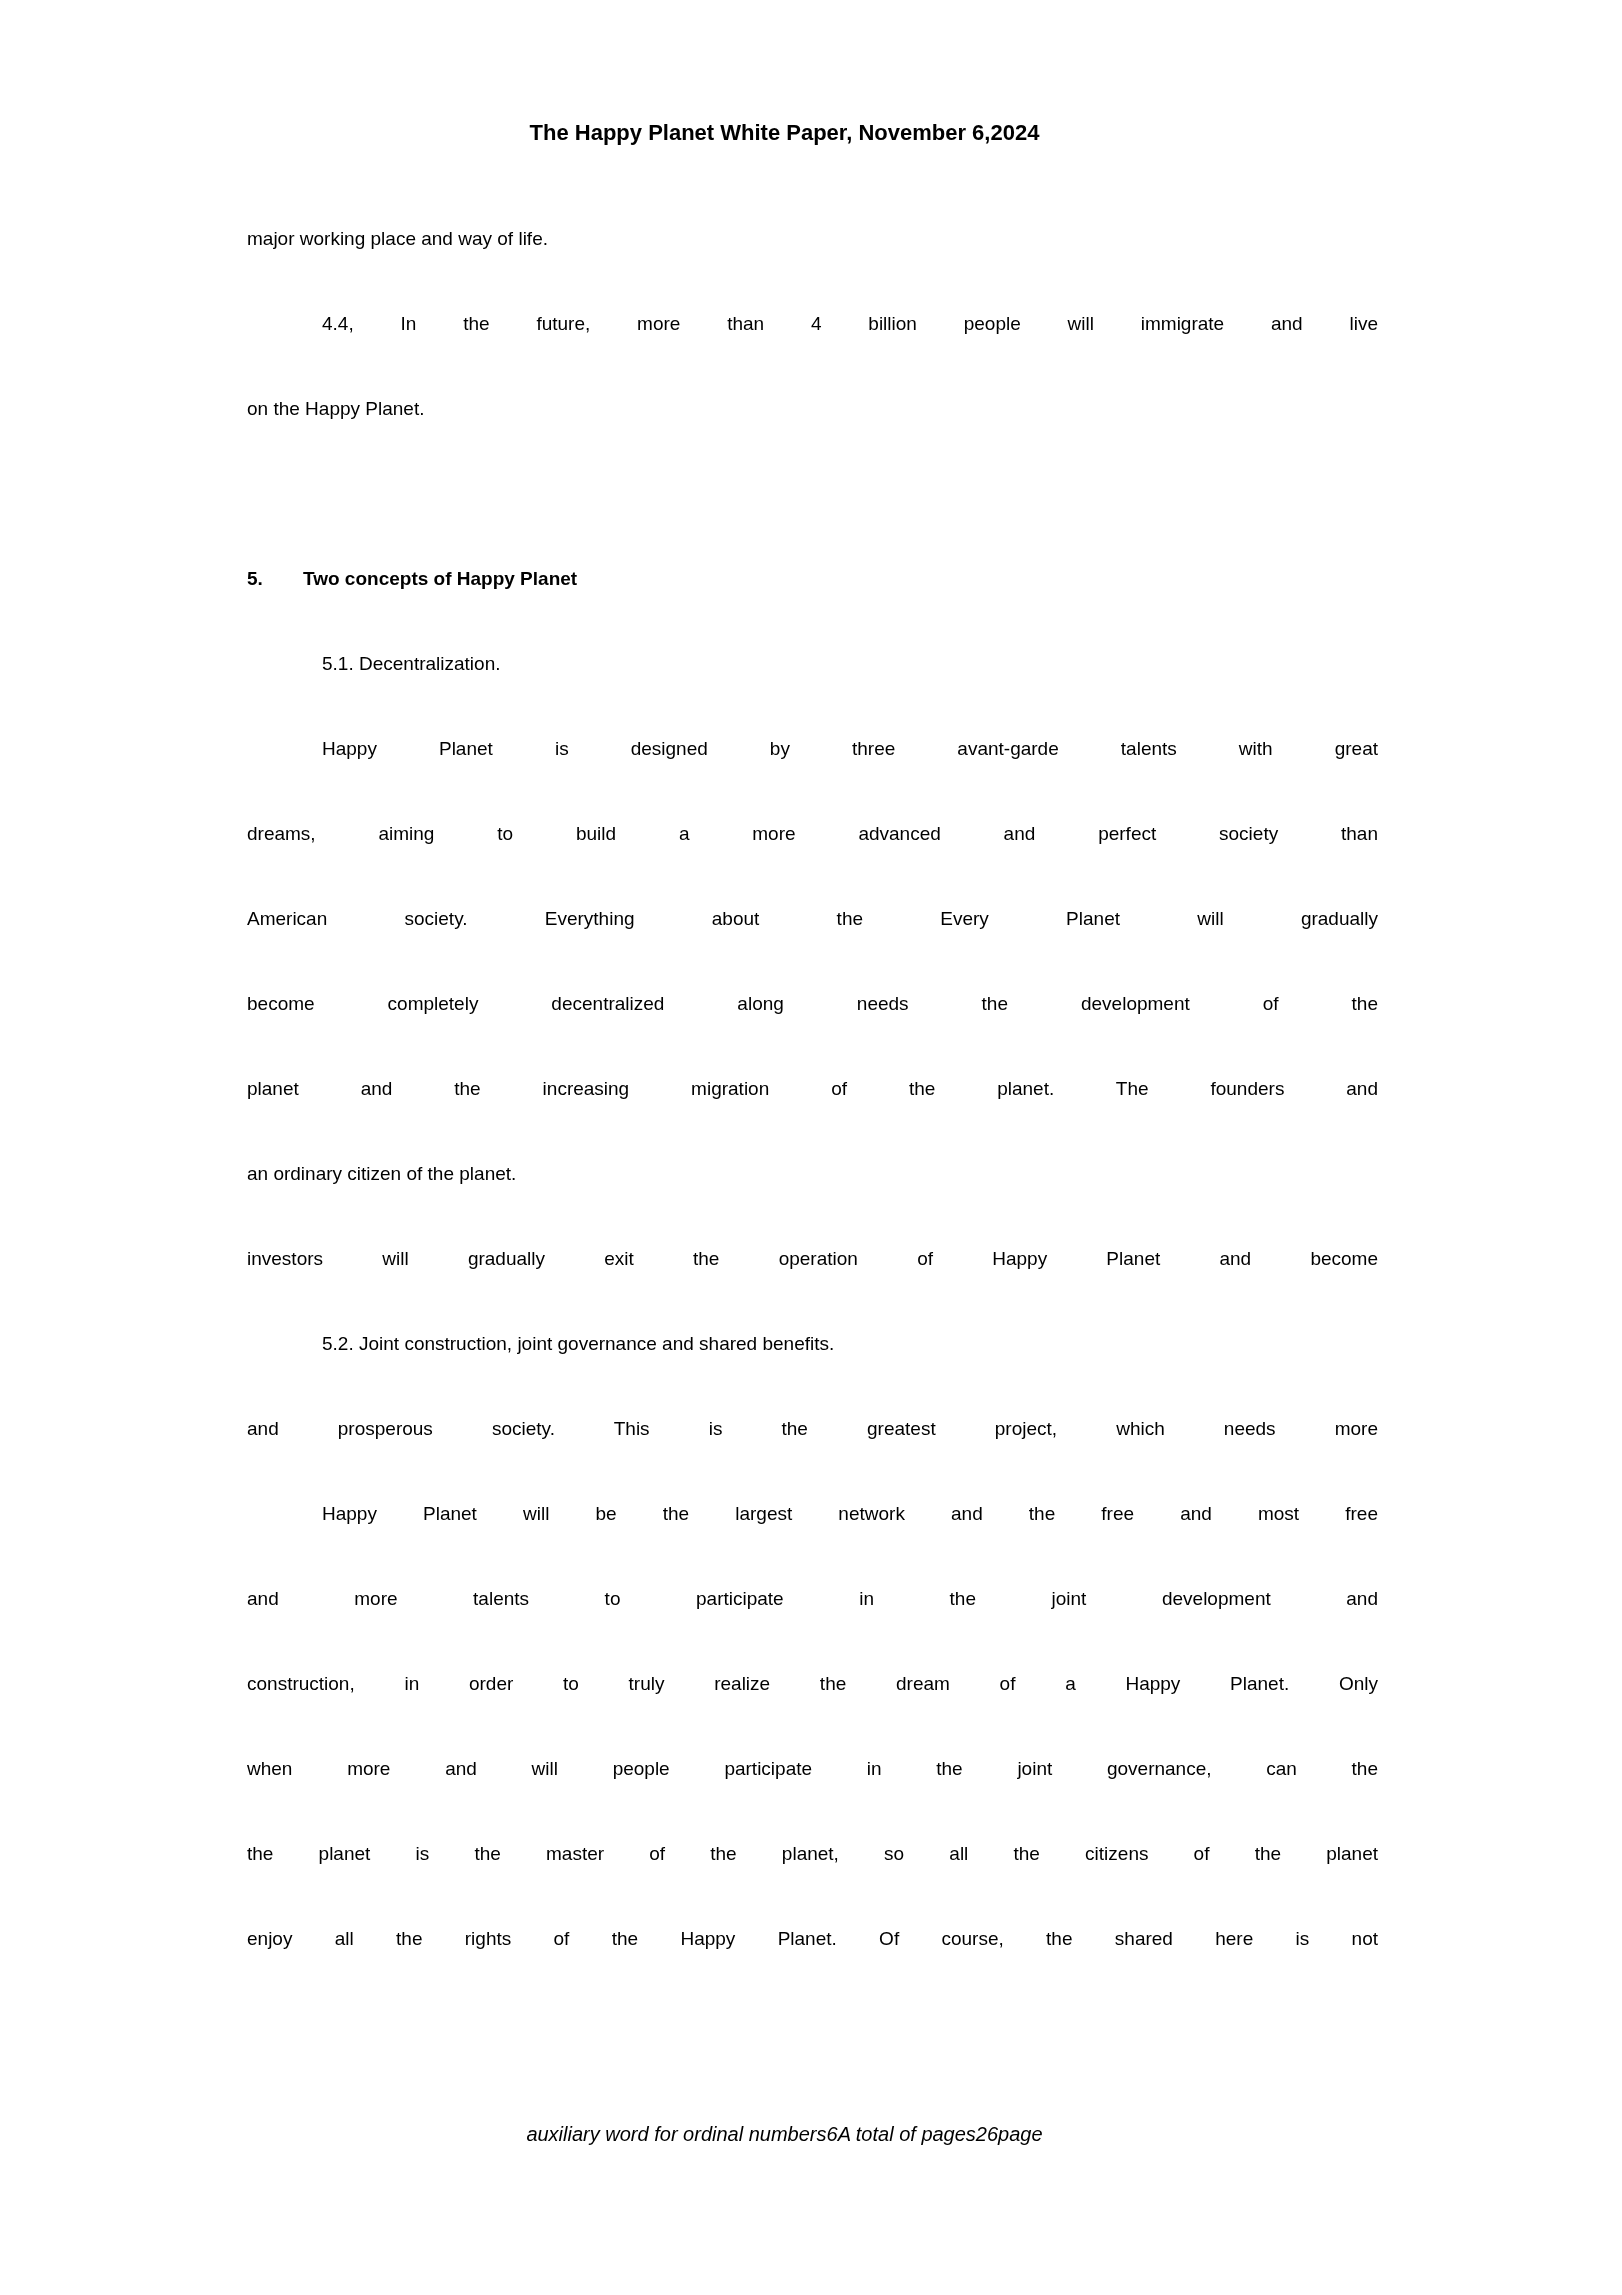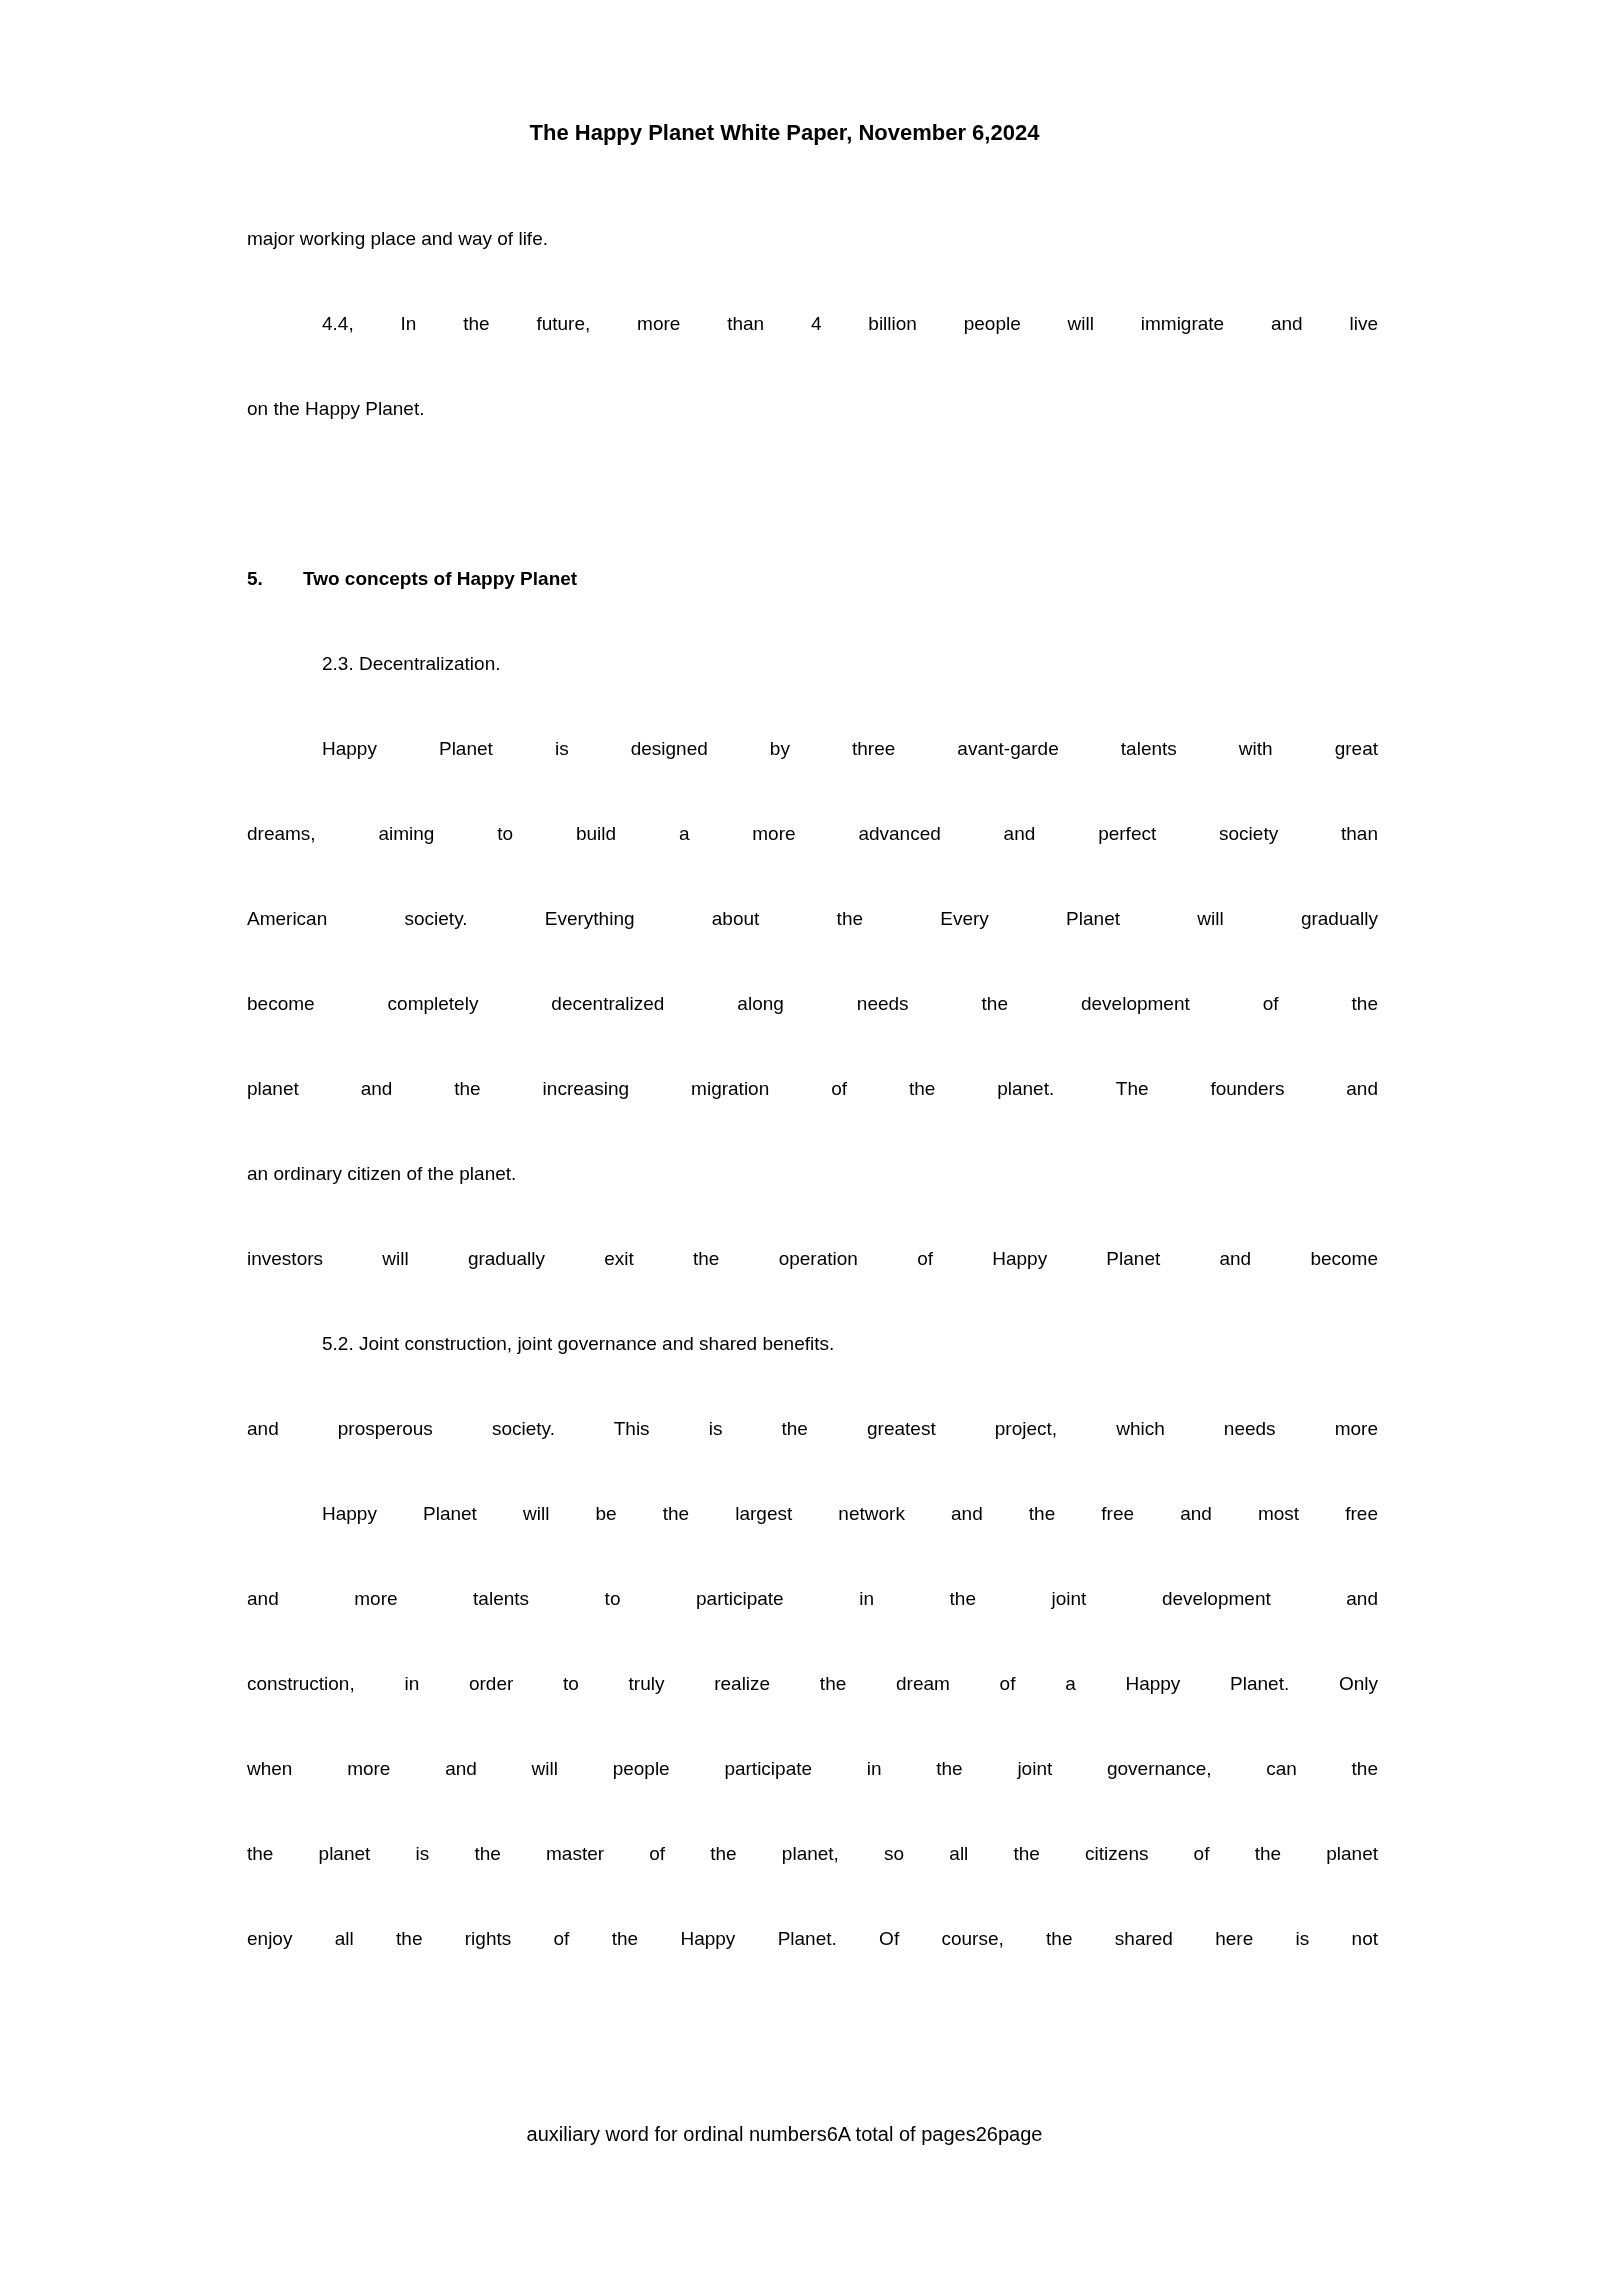--- a/index.html
+++ b/index.html
@@ -57,20 +57,21 @@
     width: 56px;
   }
   .page-footer {
     position: absolute;
     top: 2121px;
     left: 0;
     width: 100%;
     text-align: center;
     font-size: 20px;
     line-height: 26px;
+    font-style: italic;
   }
 </style>
 </head>
 <body>
 
 <div class="page">
 
   <div class="page-header">The Happy Planet White Paper, November 6,2024</div>
 
   <div class="doc-body">
@@ -80,21 +81,21 @@
     <div class="line j indent">4.4, In the future, more than 4 billion people will immigrate and live</div>
 
     <div class="line">on the Happy Planet.</div>
 
     <div class="spacer"></div>
 
     <div class="line bold">
       <span class="h-num">5.</span><span>Two concepts of Happy Planet</span>
     </div>
 
-    <div class="line indent">2.3. Decentralization.</div>
+    <div class="line indent">5.1. Decentralization.</div>
 
     <div class="line j indent">Happy Planet is designed by three avant-garde talents with great</div>
 
     <div class="line j">dreams, aiming to build a more advanced and perfect society than</div>
 
     <div class="line j">American society. Everything about the Every Planet will gradually</div>
 
     <div class="line j">become completely decentralized along needs the development of the</div>
 
     <div class="line j">planet and the increasing migration of the planet. The founders and</div>

